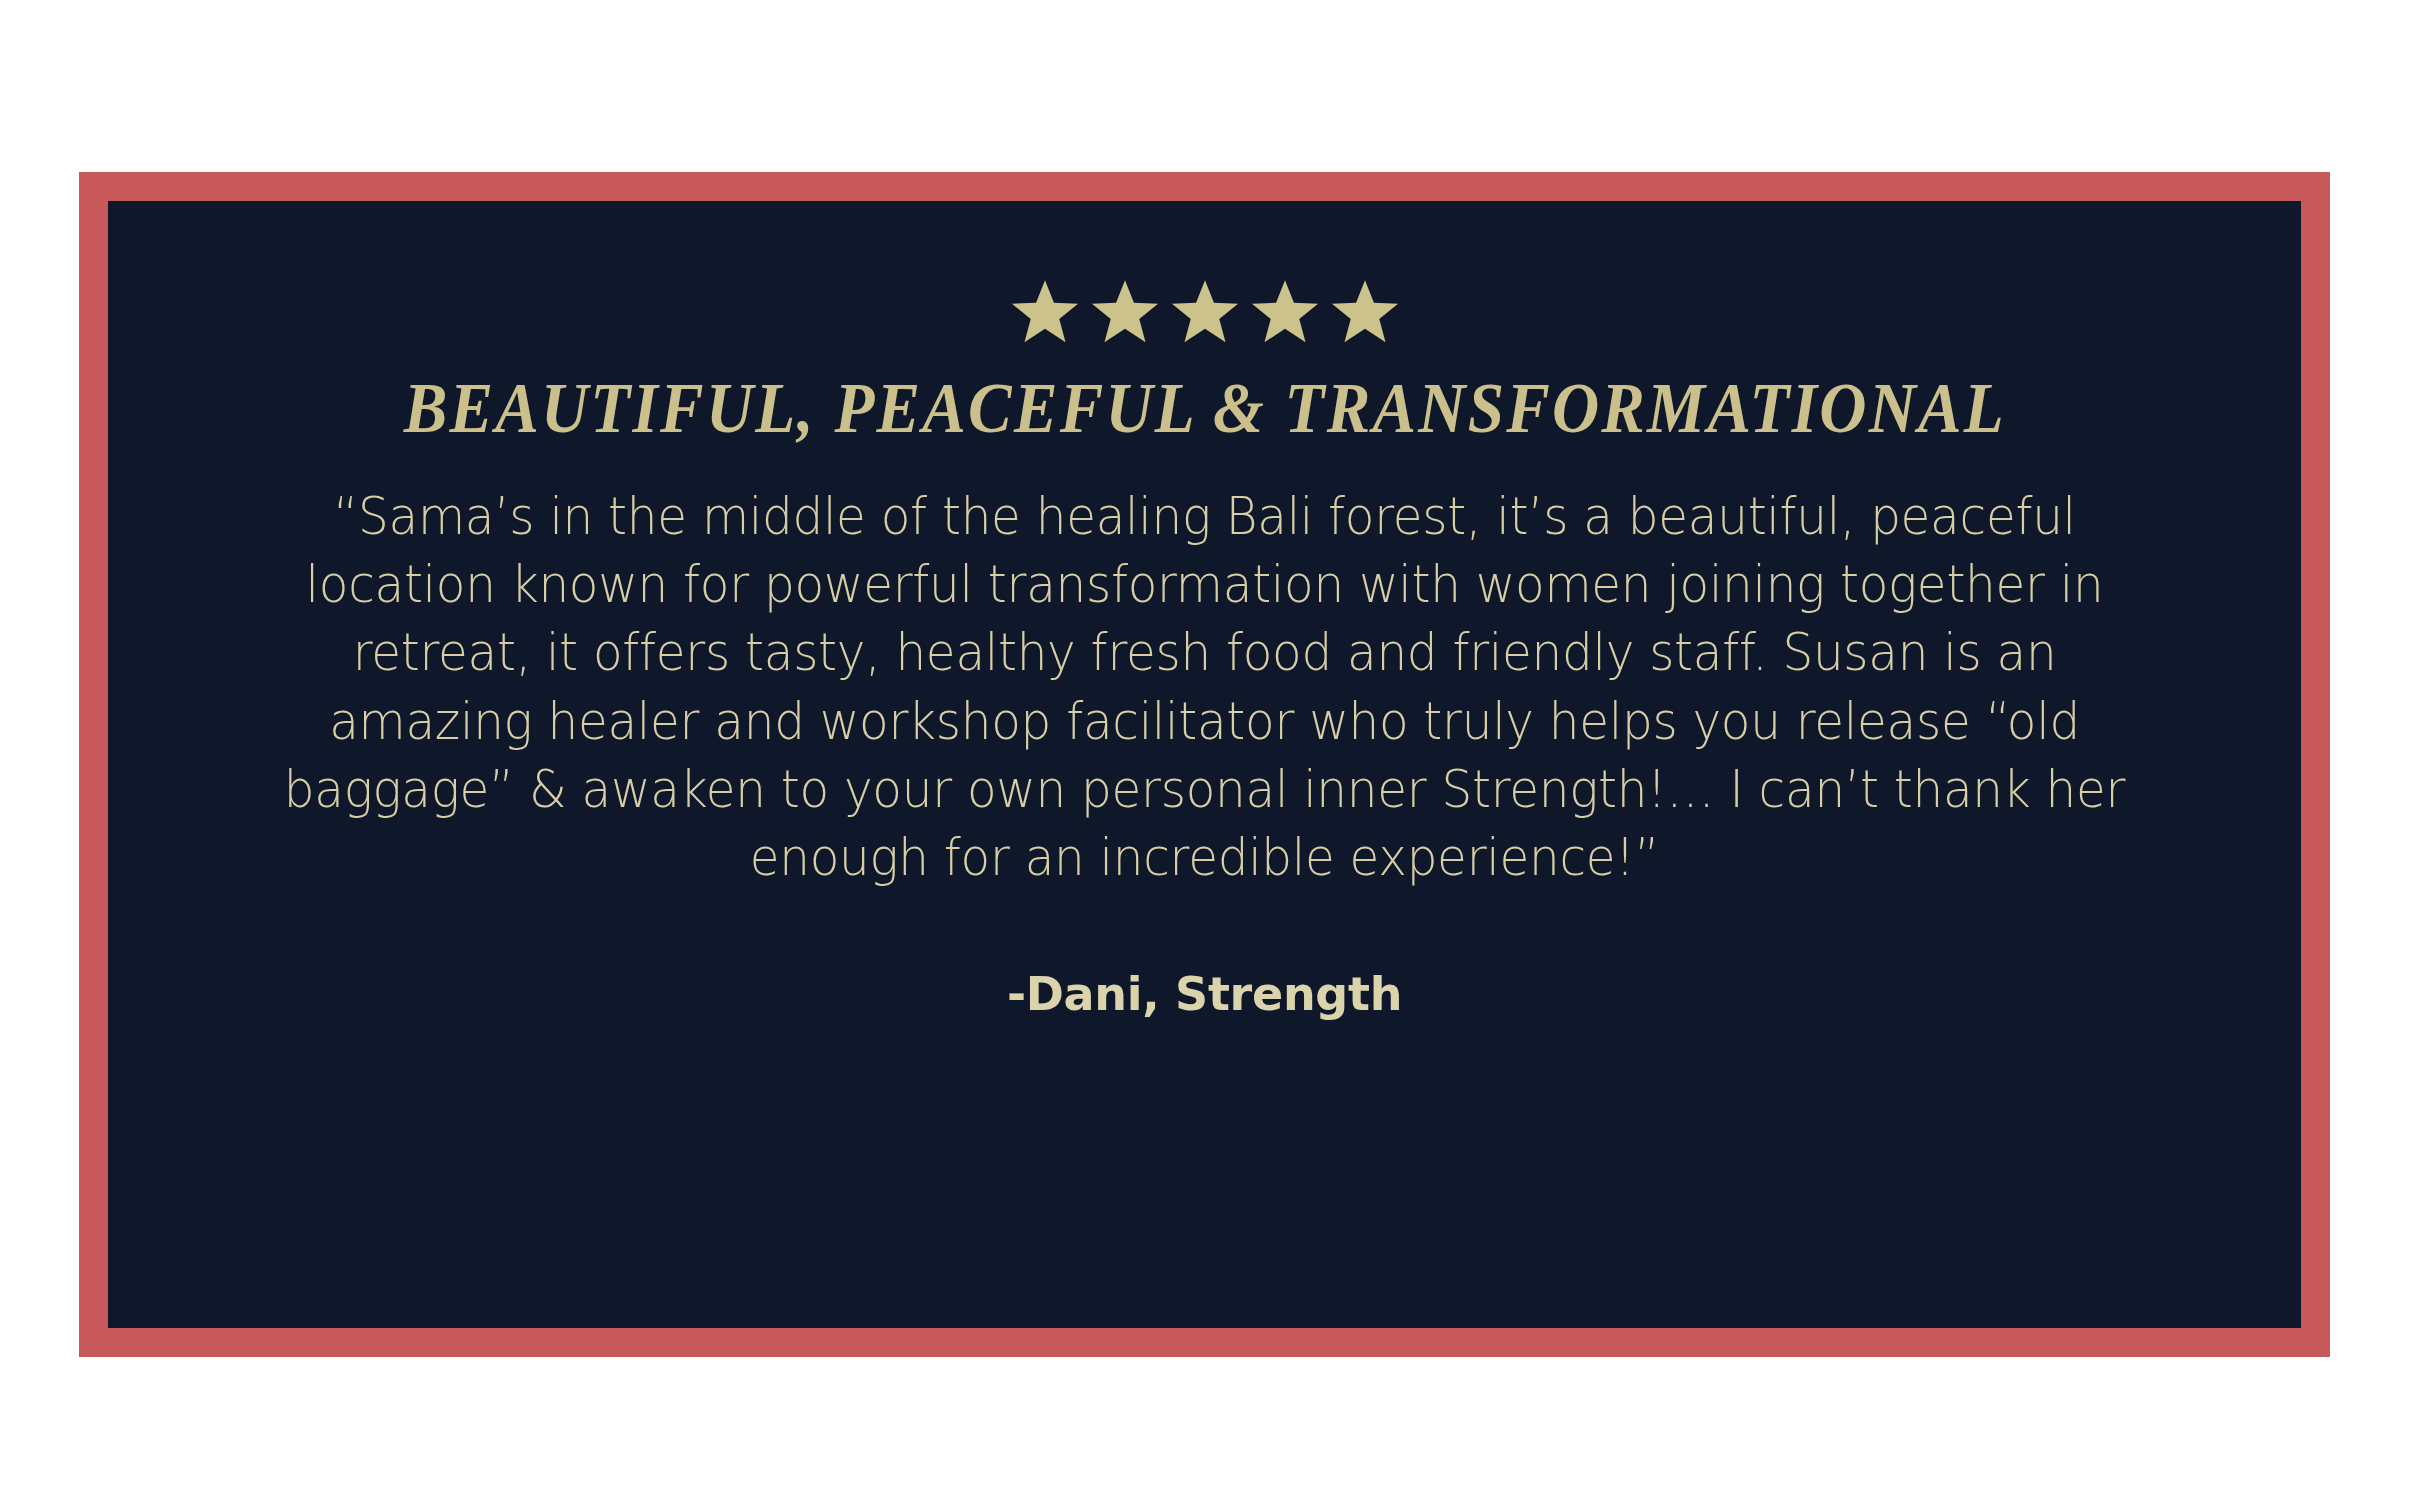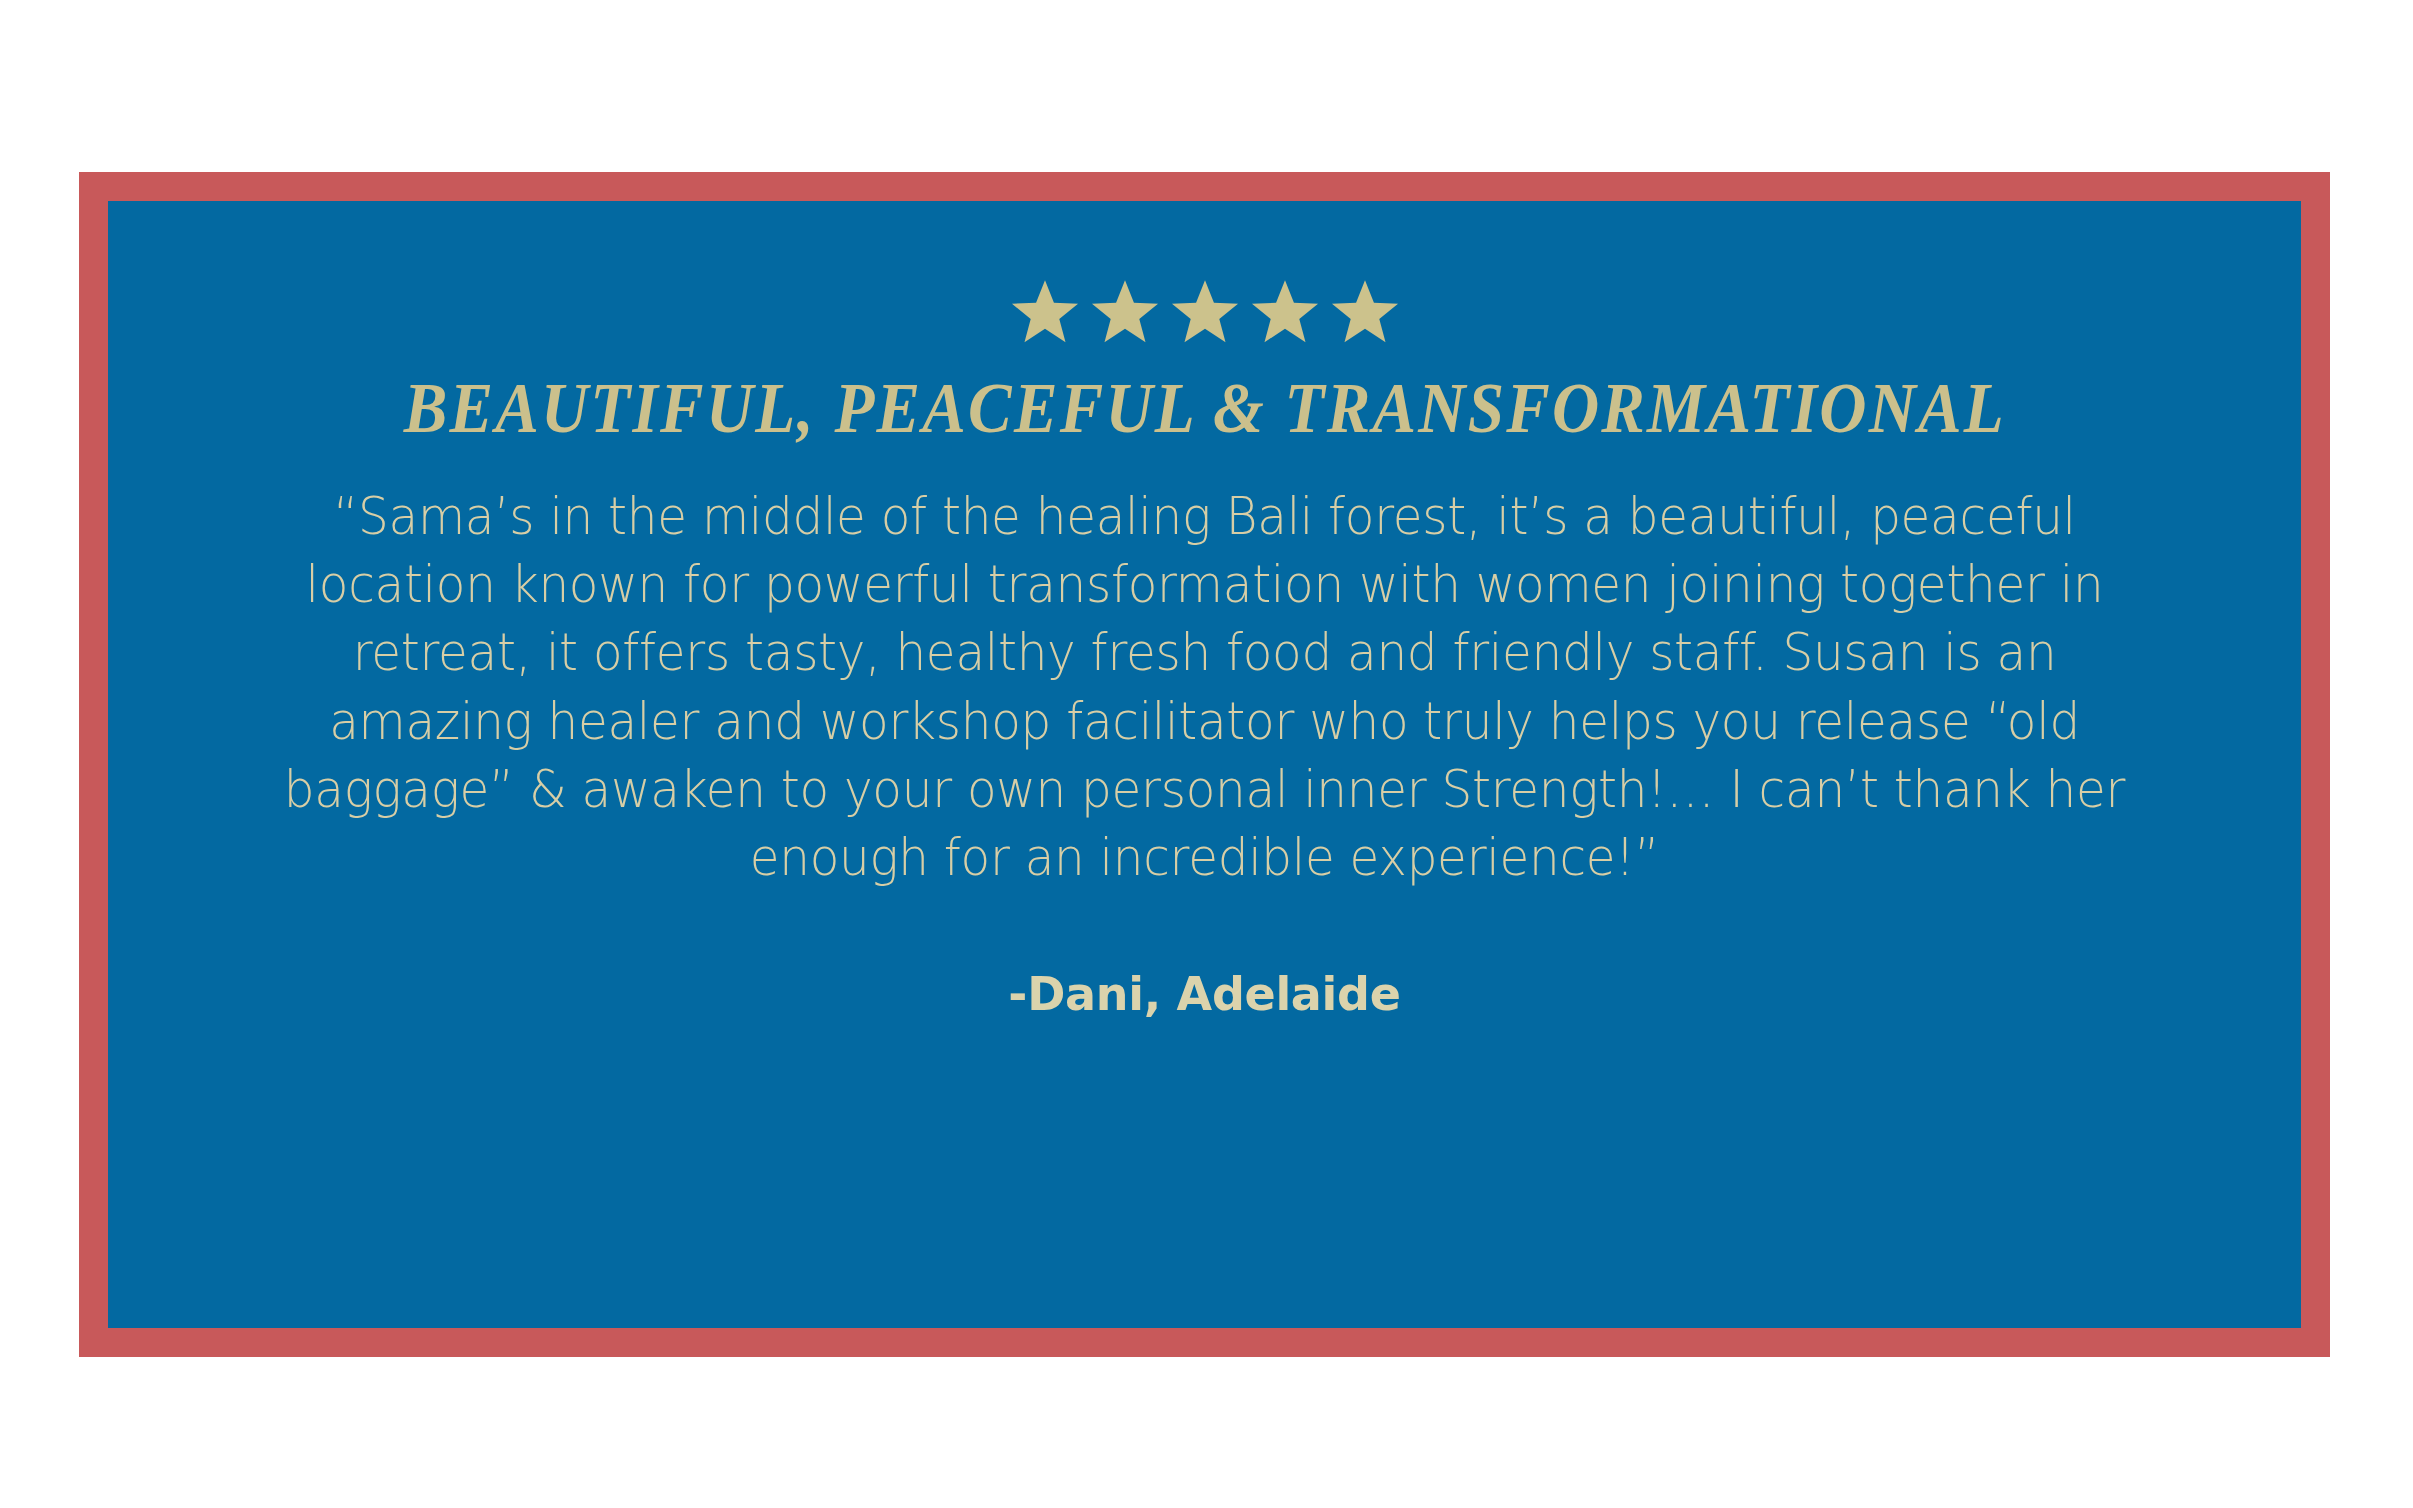--- a/index.html
+++ b/index.html
@@ -31,21 +31,21 @@
     height: 1185px;
     box-sizing: border-box;
     border: 29px solid #c8595a;
     background: #ffffff;
   }
 
   .card-inner {
     box-sizing: border-box;
     width: 100%;
     height: 100%;
-    background: #0369a1;
+    background: #0f172a;
     display: flex;
     flex-direction: column;
     align-items: center;
     padding: 78px 91px 60px 91px;
   }
 
   
   .star-rating {
     display: flex;
     flex-direction: row;
@@ -142,19 +142,19 @@
           <svg viewBox="0 0 100 96" xmlns="http://www.w3.org/2000/svg" aria-hidden="true">
             <polygon fill="#ccc28c" points="50,2 63.2,35.1 98.8,36.6 71.1,58.9 80.3,93.4 50,73.6 19.7,93.4 28.9,58.9 1.2,36.6 36.8,35.1"></polygon>
           </svg>
         </span>
       </div>
 
       <h2 class="review-title">BEAUTIFUL, PEACEFUL &amp; TRANSFORMATIONAL</h2>
 
       <p class="review-body">“Sama’s in the middle of the healing Bali forest, it’s a beautiful, peaceful location known for powerful transformation with women joining together in retreat, it offers tasty, healthy fresh food and friendly staff. Susan is an amazing healer and workshop facilitator who truly helps you release “old baggage” &amp; awaken to your own personal inner Strength!… I can’t thank her enough for an incredible experience!”</p>
 
-      <p class="review-attribution">-Dani, Adelaide</p>
+      <p class="review-attribution">-Dani, Strength</p>
 
     </div>
   </div>
 
 </div>
 
 
 </body></html>

